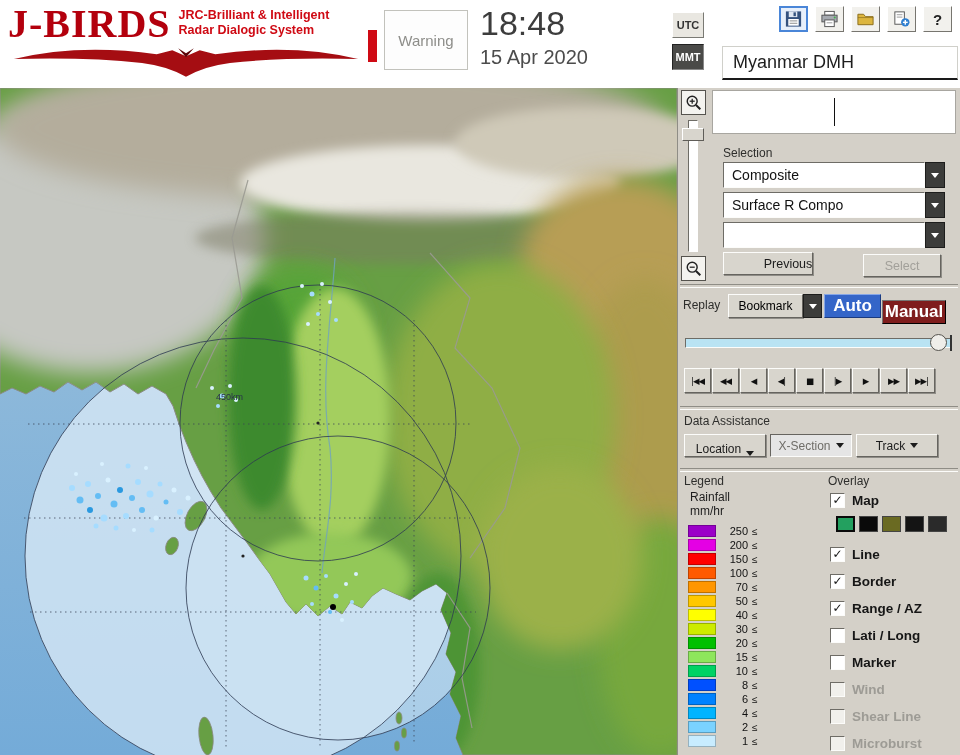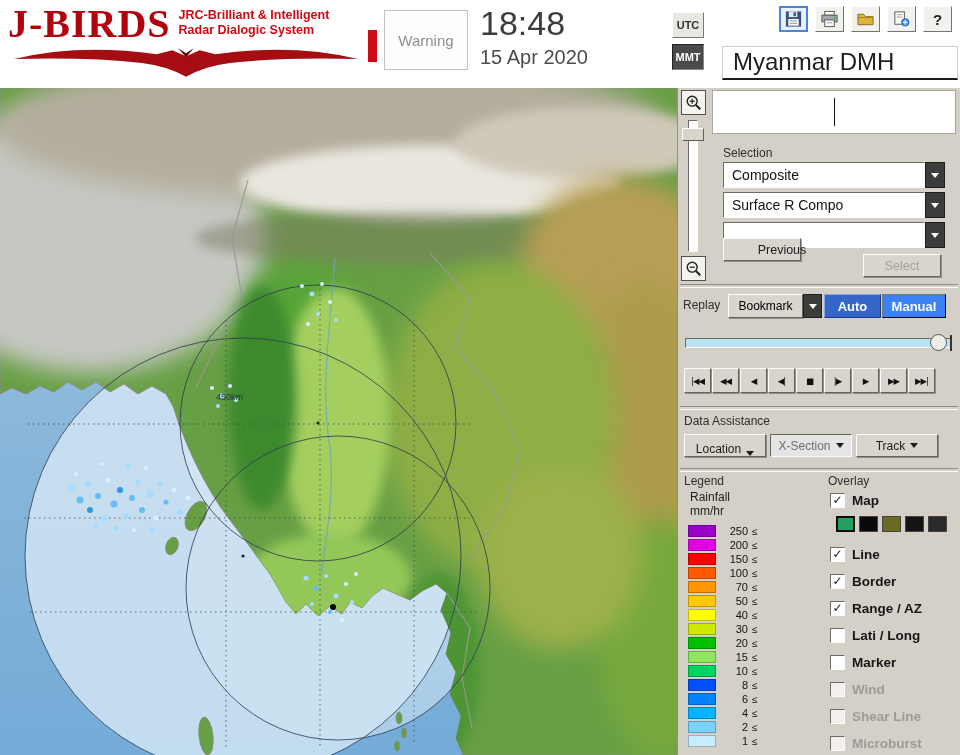--- a/index.html
+++ b/index.html
@@ -23,21 +23,21 @@
   #tzcol{position:absolute;left:672px;top:12px;width:32px;}
   .tzbtn{width:32px;height:26px;margin-bottom:6px;font-size:11px;font-weight:bold;display:flex;align-items:center;justify-content:center;box-sizing:border-box;}
   .tzbtn.off{background:#e9e7e1;color:#333;border:1px solid;border-color:#fff #7a7a74 #7a7a74 #fff;}
   .tzbtn.on{background:#4a4a48;color:#fff;border:1px solid;border-color:#222 #888 #888 #222;}
   #hdr-icons{position:absolute;right:8px;top:6px;display:flex;gap:7px;}
   .tool{width:29px;height:26px;background:#f2f1ed;border:1px solid;border-color:#fff #77756f #77756f #fff;
         display:flex;align-items:center;justify-content:center;box-sizing:border-box;}
   .tool.sel{border:2px solid #4a86d8;background:#e8f0fb;}
   .tool .q{font-size:15px;font-weight:bold;color:#222;}
   #station-box{position:absolute;left:722px;top:46px;width:236px;height:34px;background:#fff;border:1px solid #d0d0ca;
-               border-bottom:2px solid #1a1a1a;box-sizing:border-box;font-size:24px;color:#1e1e1e;line-height:30px;padding-left:10px;}
+               border-bottom:2px solid #1a1a1a;box-sizing:border-box;font-size:18px;color:#1e1e1e;line-height:30px;padding-left:10px;}
 
   
   #map{position:absolute;left:0;top:88px;width:677px;height:667px;overflow:hidden;background:#8fb6d4;}
 
   
   #panel{position:absolute;left:677px;top:88px;width:283px;height:667px;background:#d4d0c8;border-left:1px solid #8f8d86;box-sizing:border-box;overflow:hidden;}
   .sep{position:absolute;left:2px;right:2px;height:2px;border-top:1px solid #8f8d86;border-bottom:1px solid #fcfcfa;}
   .plabel{position:absolute;font-size:12px;color:#2e2e2c;}
 
   
@@ -59,23 +59,23 @@
   .tri-dn{width:0;height:0;border-left:4px solid transparent;border-right:4px solid transparent;border-top:5px solid #fff;}
   .tri-dn.dark{border-top-color:#1c1c1c;}
 
   .pushbtn{position:absolute;height:23px;font-size:12.5px;color:#1c1c1c;display:flex;align-items:center;justify-content:center;}
   .pushbtn.disabled{color:#a2a09a;}
 
   
   #bookmark{position:absolute;left:50px;top:206px;width:94px;height:24px;display:flex;}
   #bookmark .bk{flex:1;font-size:12px;display:flex;align-items:center;justify-content:center;}
   #bookmark .bka{width:19px;background:#3c3c3a;border:1px solid #1d1d1c;display:flex;align-items:center;justify-content:center;box-sizing:border-box;}
-  .mode{position:absolute;top:206px;height:24px;font-size:13px;font-weight:bold;display:flex;align-items:center;justify-content:center;box-sizing:border-box;}
+  .mode{position:absolute;top:206px;height:24px;font-size:17px;font-weight:bold;display:flex;align-items:center;justify-content:center;box-sizing:border-box;}
   .mode.auto{left:146px;width:57px;background:#3465c8;color:#fff;border:1px solid;border-color:#86a6e6 #1b3a7e #1b3a7e #86a6e6;}
-  .mode.manual{left:204px;width:64px;background:#3b82f6;color:#fff;border:1px solid;border-color:#767674 #000 #000 #767674;}
+  .mode.manual{left:204px;width:64px;background:#7f1d1d;color:#fff;border:1px solid;border-color:#767674 #000 #000 #767674;margin-top:6px;}
   #replay-slider{position:absolute;left:7px;top:250px;width:266px;height:10px;background:#b9e3f3;border:1px solid;border-color:#6e6c66 #fcfcfa #fcfcfa #6e6c66;box-sizing:border-box;}
   #slider-thumb{position:absolute;right:3px;top:-5px;width:17px;height:17px;border-radius:50%;background:#efeeea;border:1px solid #55534e;box-sizing:border-box;}
   #slider-end{position:absolute;right:-2px;top:-4px;width:2px;height:16px;background:#333;}
   #playback{position:absolute;left:6px;top:280px;display:flex;gap:1px;}
   .pb{width:27px;height:25px;font-family:"DejaVu Sans",sans-serif;font-size:8.5px;letter-spacing:-1px;color:#111;
       display:flex;align-items:center;justify-content:center;padding:0;}
 
   
   .dabtn{position:absolute;top:346px;width:82px;height:23px;font-size:12px;color:#1c1c1c;
          display:flex;align-items:center;justify-content:center;gap:5px;}
@@ -366,21 +366,21 @@
           <span class="tri-dn"></span>
         </div>
     </div>
     <div class="combo" style="top:134px;">
       <div class="field"></div>
       <div class="arrow">
           <span class="tri-dn"></span>
         </div>
     </div>
 
-    <div class="pushbtn raised" style="left:45px;top:150px;width:78px;padding-left:40px;">Previous</div>
+    <div class="pushbtn raised" style="left:45px;top:164px;width:90px;padding-left:40px;">Previous</div>
     <div class="pushbtn raised disabled" style="left:185px;top:166px;width:78px;">Select</div>
 
     <div class="sep" style="top:196px;"></div>
 
     <div class="plabel" style="left:5px;top:210px;">Replay</div>
     <div id="bookmark">
       <div class="bk raised">Bookmark</div>
       <div class="bka">
           <span class="tri-dn"></span>
         </div>

